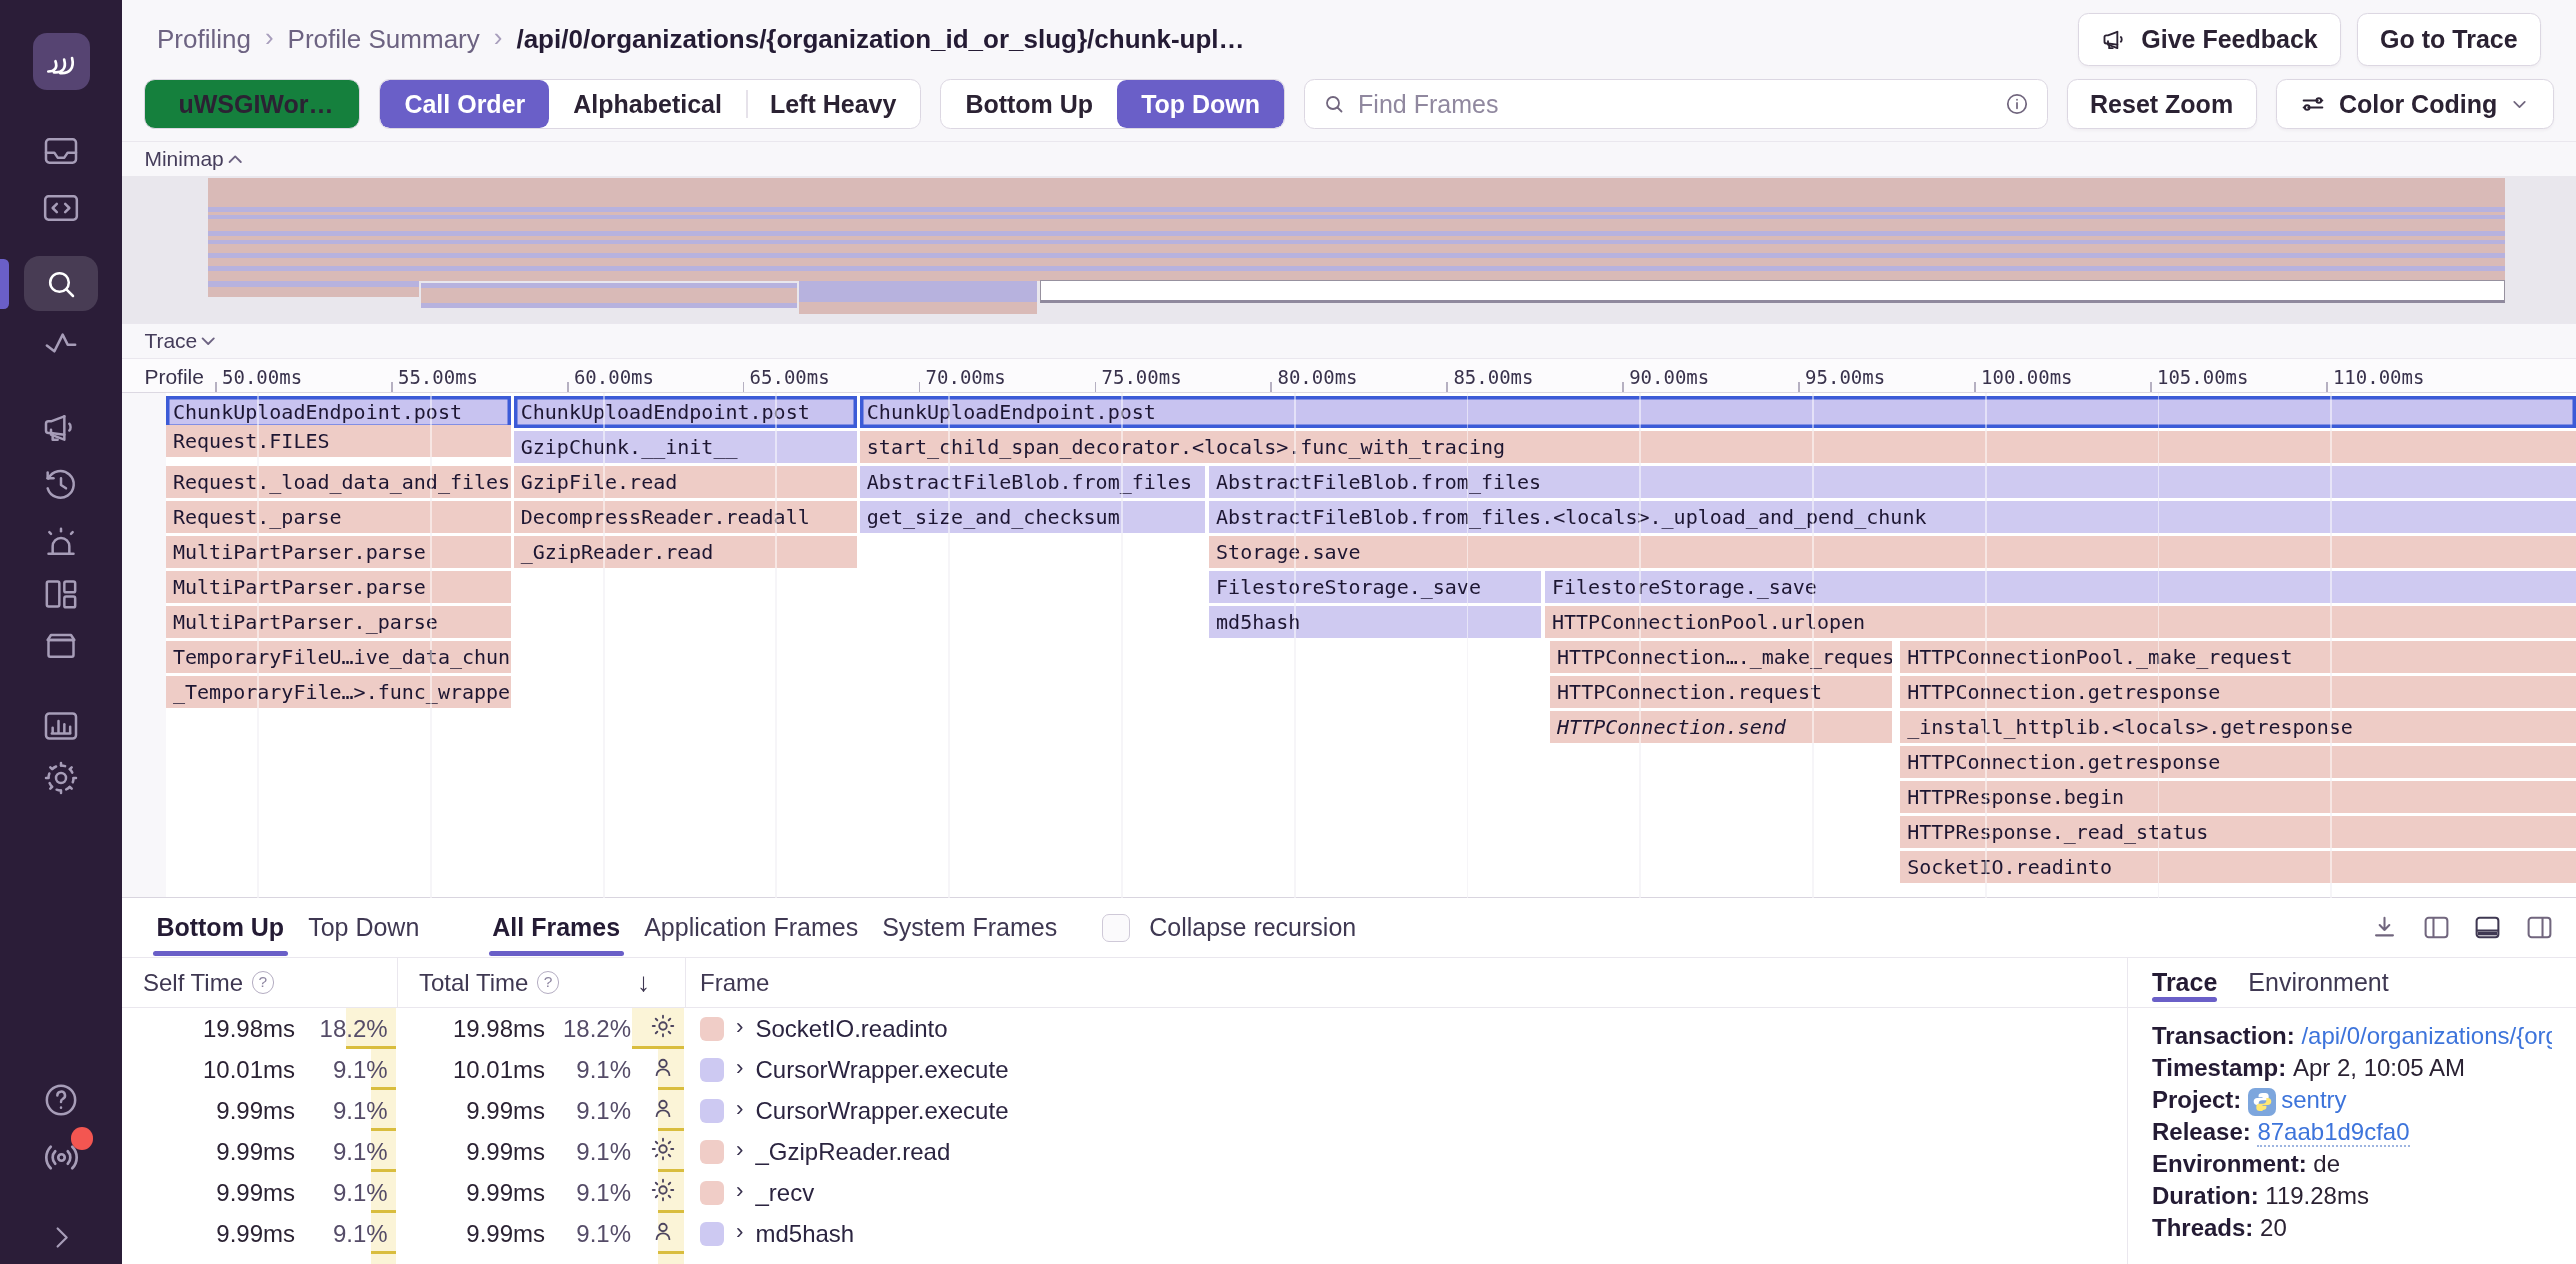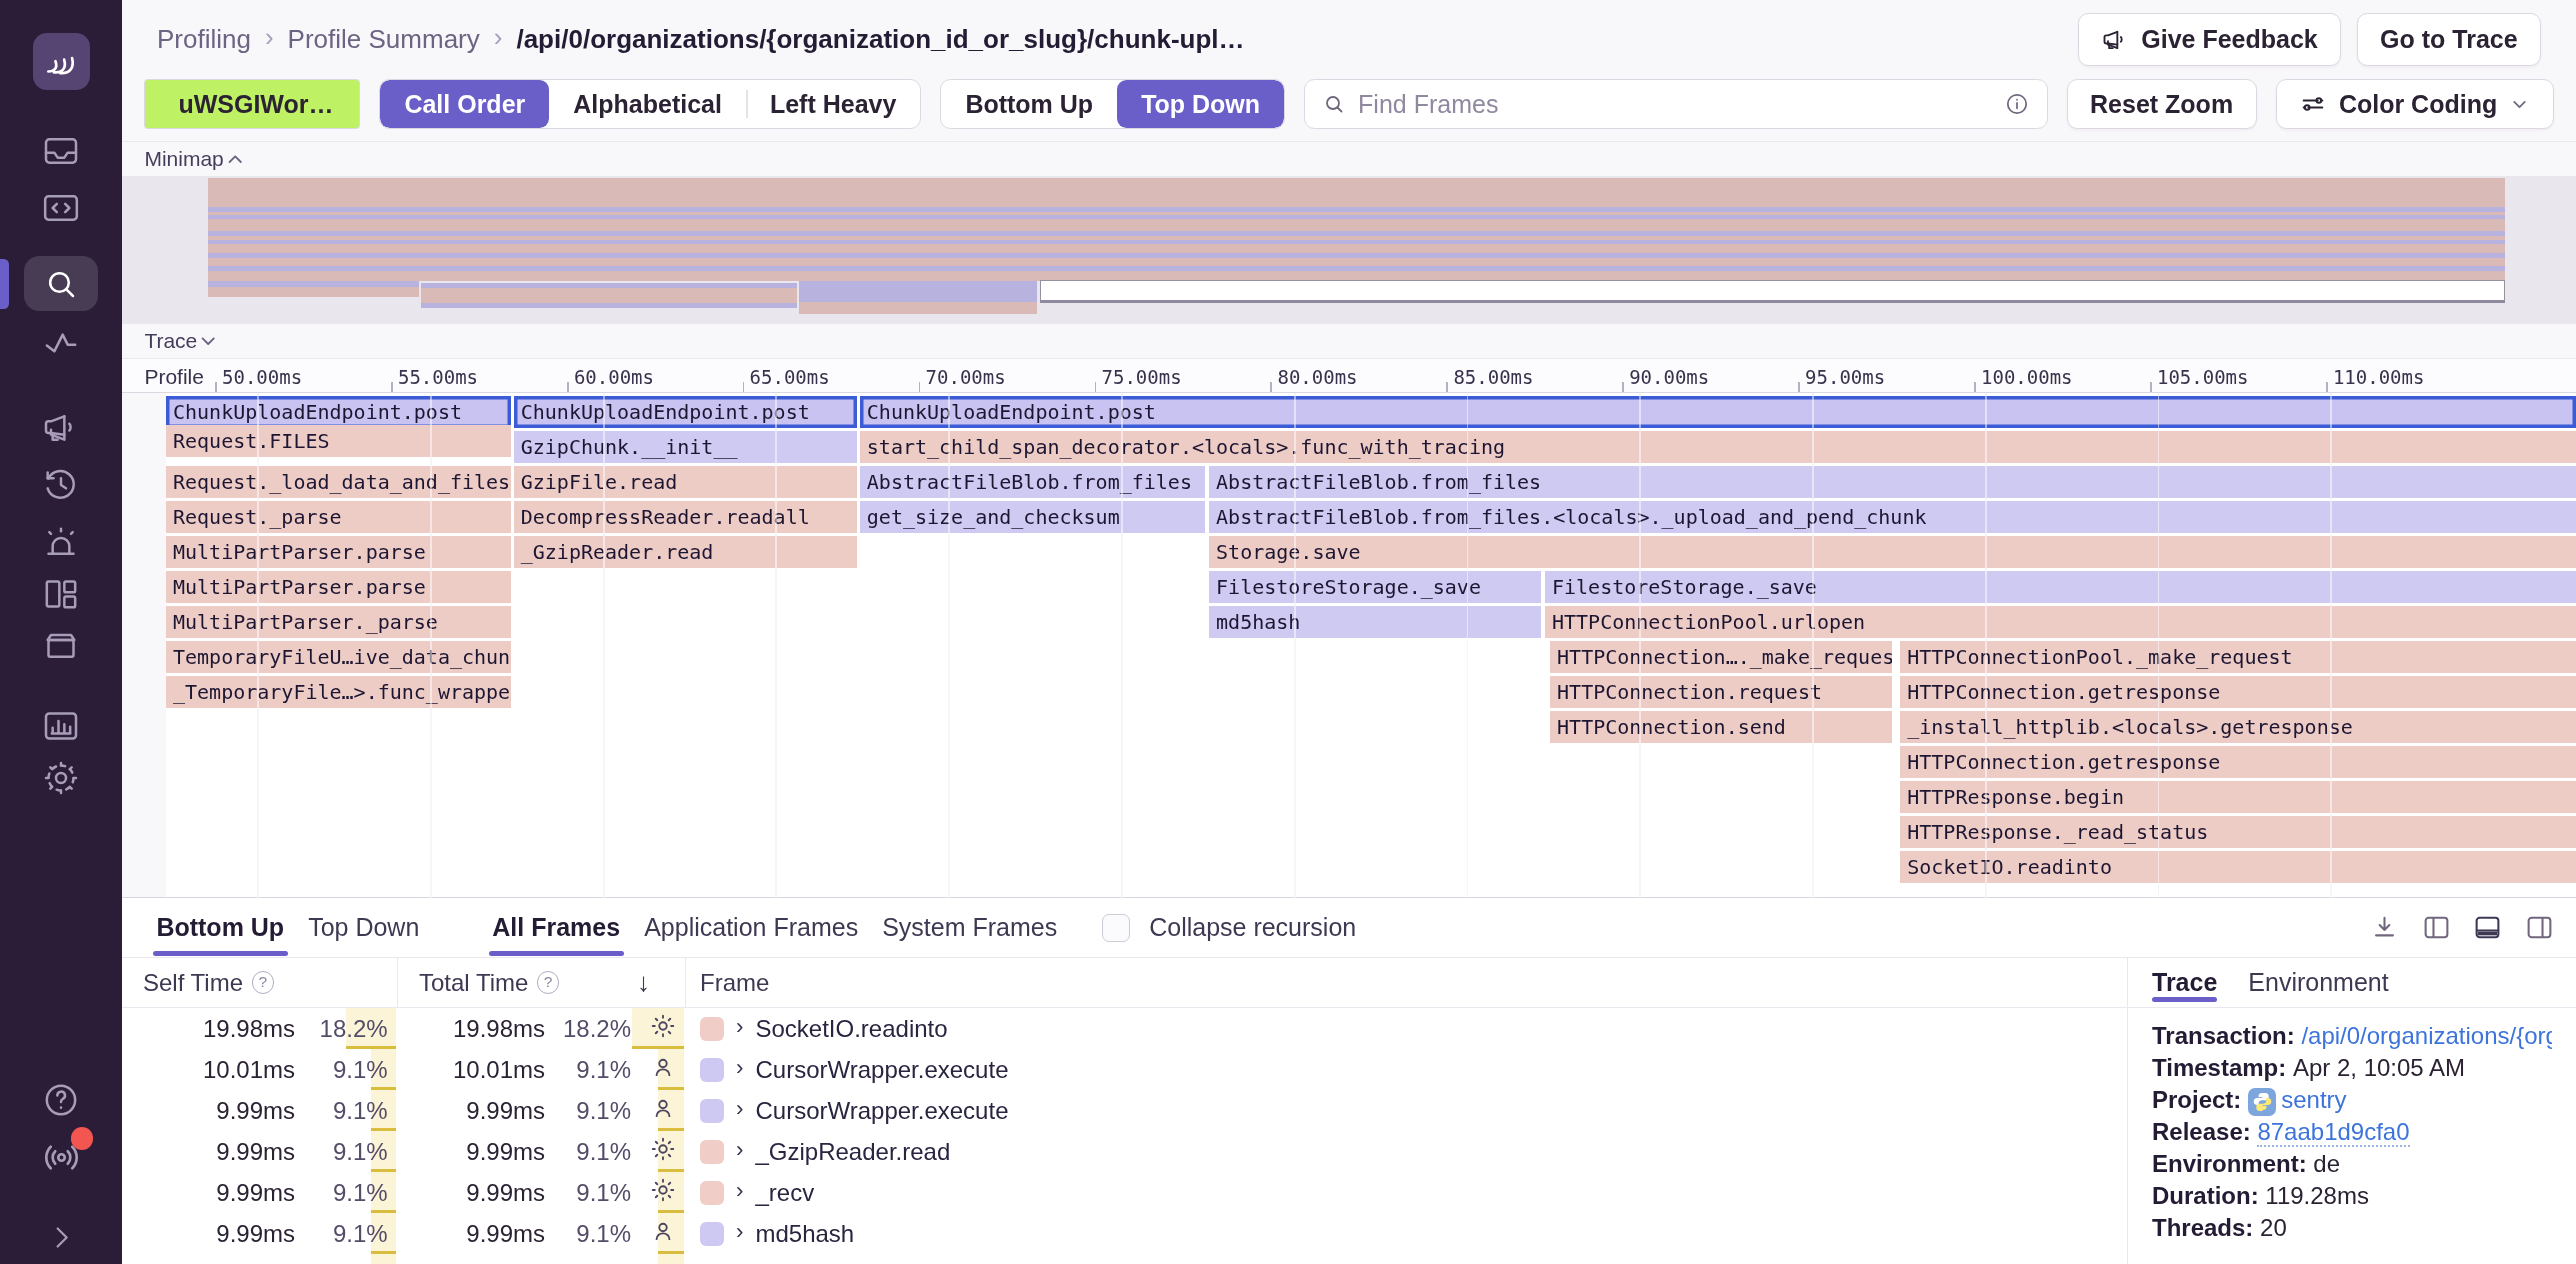--- a/index.html
+++ b/index.html
@@ -27,21 +27,21 @@
   .crumb { color:#6d6382; }
   .crumb.last { color:#241b34; font-weight:600; }
   .crumb-sep { color:#a89ebc; font-size:26px; transform:translateY(-1.7px); }
   .top-actions { display:flex; gap:15.5px; }
   .btn { display:flex; align-items:center; gap:12px; background:#fff; border:1.7px solid #dcd7e2; border-radius:10.4px; height:53px; padding:0 22.4px; font-size:25px; font-weight:700; color:#2b2233; box-shadow:0 1.7px 2.6px rgba(40,30,60,0.04); }
   .btn svg { width:28px; height:28px; }
 
   
   #toolbar { height:62px; display:flex; align-items:flex-start; gap:19px; padding:0 22.4px; }
   #toolbar > * { height:50px; }
-  .tb-drop { display:flex; align-items:center; gap:14px; background:#bef264; border:1.7px solid #dcd7e2; border-radius:4px; padding:0 19px; font-size:25px; font-weight:700; width:216px; }
+  .tb-drop { display:flex; align-items:center; gap:14px; background:#15803d; border:1.7px solid #dcd7e2; border-radius:11px; padding:0 19px; font-size:25px; font-weight:700; width:216px; }
   .seg-group { display:flex; align-items:stretch; background:#fff; border:1.7px solid #dcd7e2; border-radius:10.4px; overflow:hidden; }
   .seg { display:flex; align-items:center; padding:0 24px; font-size:25px; font-weight:700; color:#2b2233; border-radius:9.5px; position:relative; }
   .seg + .seg::before { content:""; position:absolute; left:0; top:10.4px; bottom:10.4px; width:1.7px; background:#e6e2ea; }
   .seg.active { background:#6a5fc8; color:#fff; }
   .seg.active::before, .seg.active + .seg::before { display:none; }
   #find-frames { flex:1; display:flex; align-items:center; gap:12px; background:#fff; border:1.7px solid #dcd7e2; border-radius:10.4px; padding:0 17px; }
   #find-frames input { flex:1; border:none; outline:none; font-size:25px; color:#2b2233; background:transparent; font-family:"Liberation Sans",sans-serif; }
   #find-frames input::placeholder { color:#90889f; }
 
   
@@ -462,21 +462,21 @@
         <div class="frame-block fb-purple" style="left: 57.22%; width: 42.78%; top: 178px;">FilestoreStorage._save</div>
         <div class="frame-block fb-pink" style="left: 0%; width: 14.32%; top: 213px;">MultiPartParser._parse</div>
         <div class="frame-block fb-purple" style="left: 43.28%; width: 13.76%; top: 213px;">md5hash</div>
         <div class="frame-block fb-pink" style="left: 57.22%; width: 42.78%; top: 213px;">HTTPConnectionPool.urlopen</div>
         <div class="frame-block fb-pink" style="left: 0%; width: 14.32%; top: 248px;">TemporaryFileU…ive_data_chunk</div>
         <div class="frame-block fb-pink" style="left: 57.43%; width: 14.18%; top: 248px;">HTTPConnection…._make_request</div>
         <div class="frame-block fb-pink" style="left: 71.96%; width: 28.04%; top: 248px;">HTTPConnectionPool._make_request</div>
         <div class="frame-block fb-pink" style="left: 0%; width: 14.32%; top: 283px;">_TemporaryFile…&gt;.func_wrapper</div>
         <div class="frame-block fb-pink" style="left: 57.43%; width: 14.18%; top: 283px;">HTTPConnection.request</div>
         <div class="frame-block fb-pink" style="left: 71.96%; width: 28.04%; top: 283px;">HTTPConnection.getresponse</div>
-        <div class="frame-block fb-pink" style="left: 57.43%; width: 14.18%; top: 318px;">HTTPConnection.send</div>
+        <div class="frame-block fb-pink" style="left: 57.43%; width: 14.18%; top: 318px; font-style: italic;">HTTPConnection.send</div>
         <div class="frame-block fb-pink" style="left: 71.96%; width: 28.04%; top: 318px;">_install_httplib.&lt;locals&gt;.getresponse</div>
         <div class="frame-block fb-pink" style="left: 71.96%; width: 28.04%; top: 353px;">HTTPConnection.getresponse</div>
         <div class="frame-block fb-pink" style="left: 71.96%; width: 28.04%; top: 388px;">HTTPResponse.begin</div>
         <div class="frame-block fb-pink" style="left: 71.96%; width: 28.04%; top: 423px;">HTTPResponse._read_status</div>
         <div class="frame-block fb-pink" style="left: 71.96%; width: 28.04%; top: 458px;">SocketIO.readinto</div>
       </div>
     <div id="grid-over">
         <div class="gridline grid-over" style="left: 3.79%;"></div>
         <div class="gridline grid-over" style="left: 10.96%;"></div>
         <div class="gridline grid-over" style="left: 18.13%;"></div>

